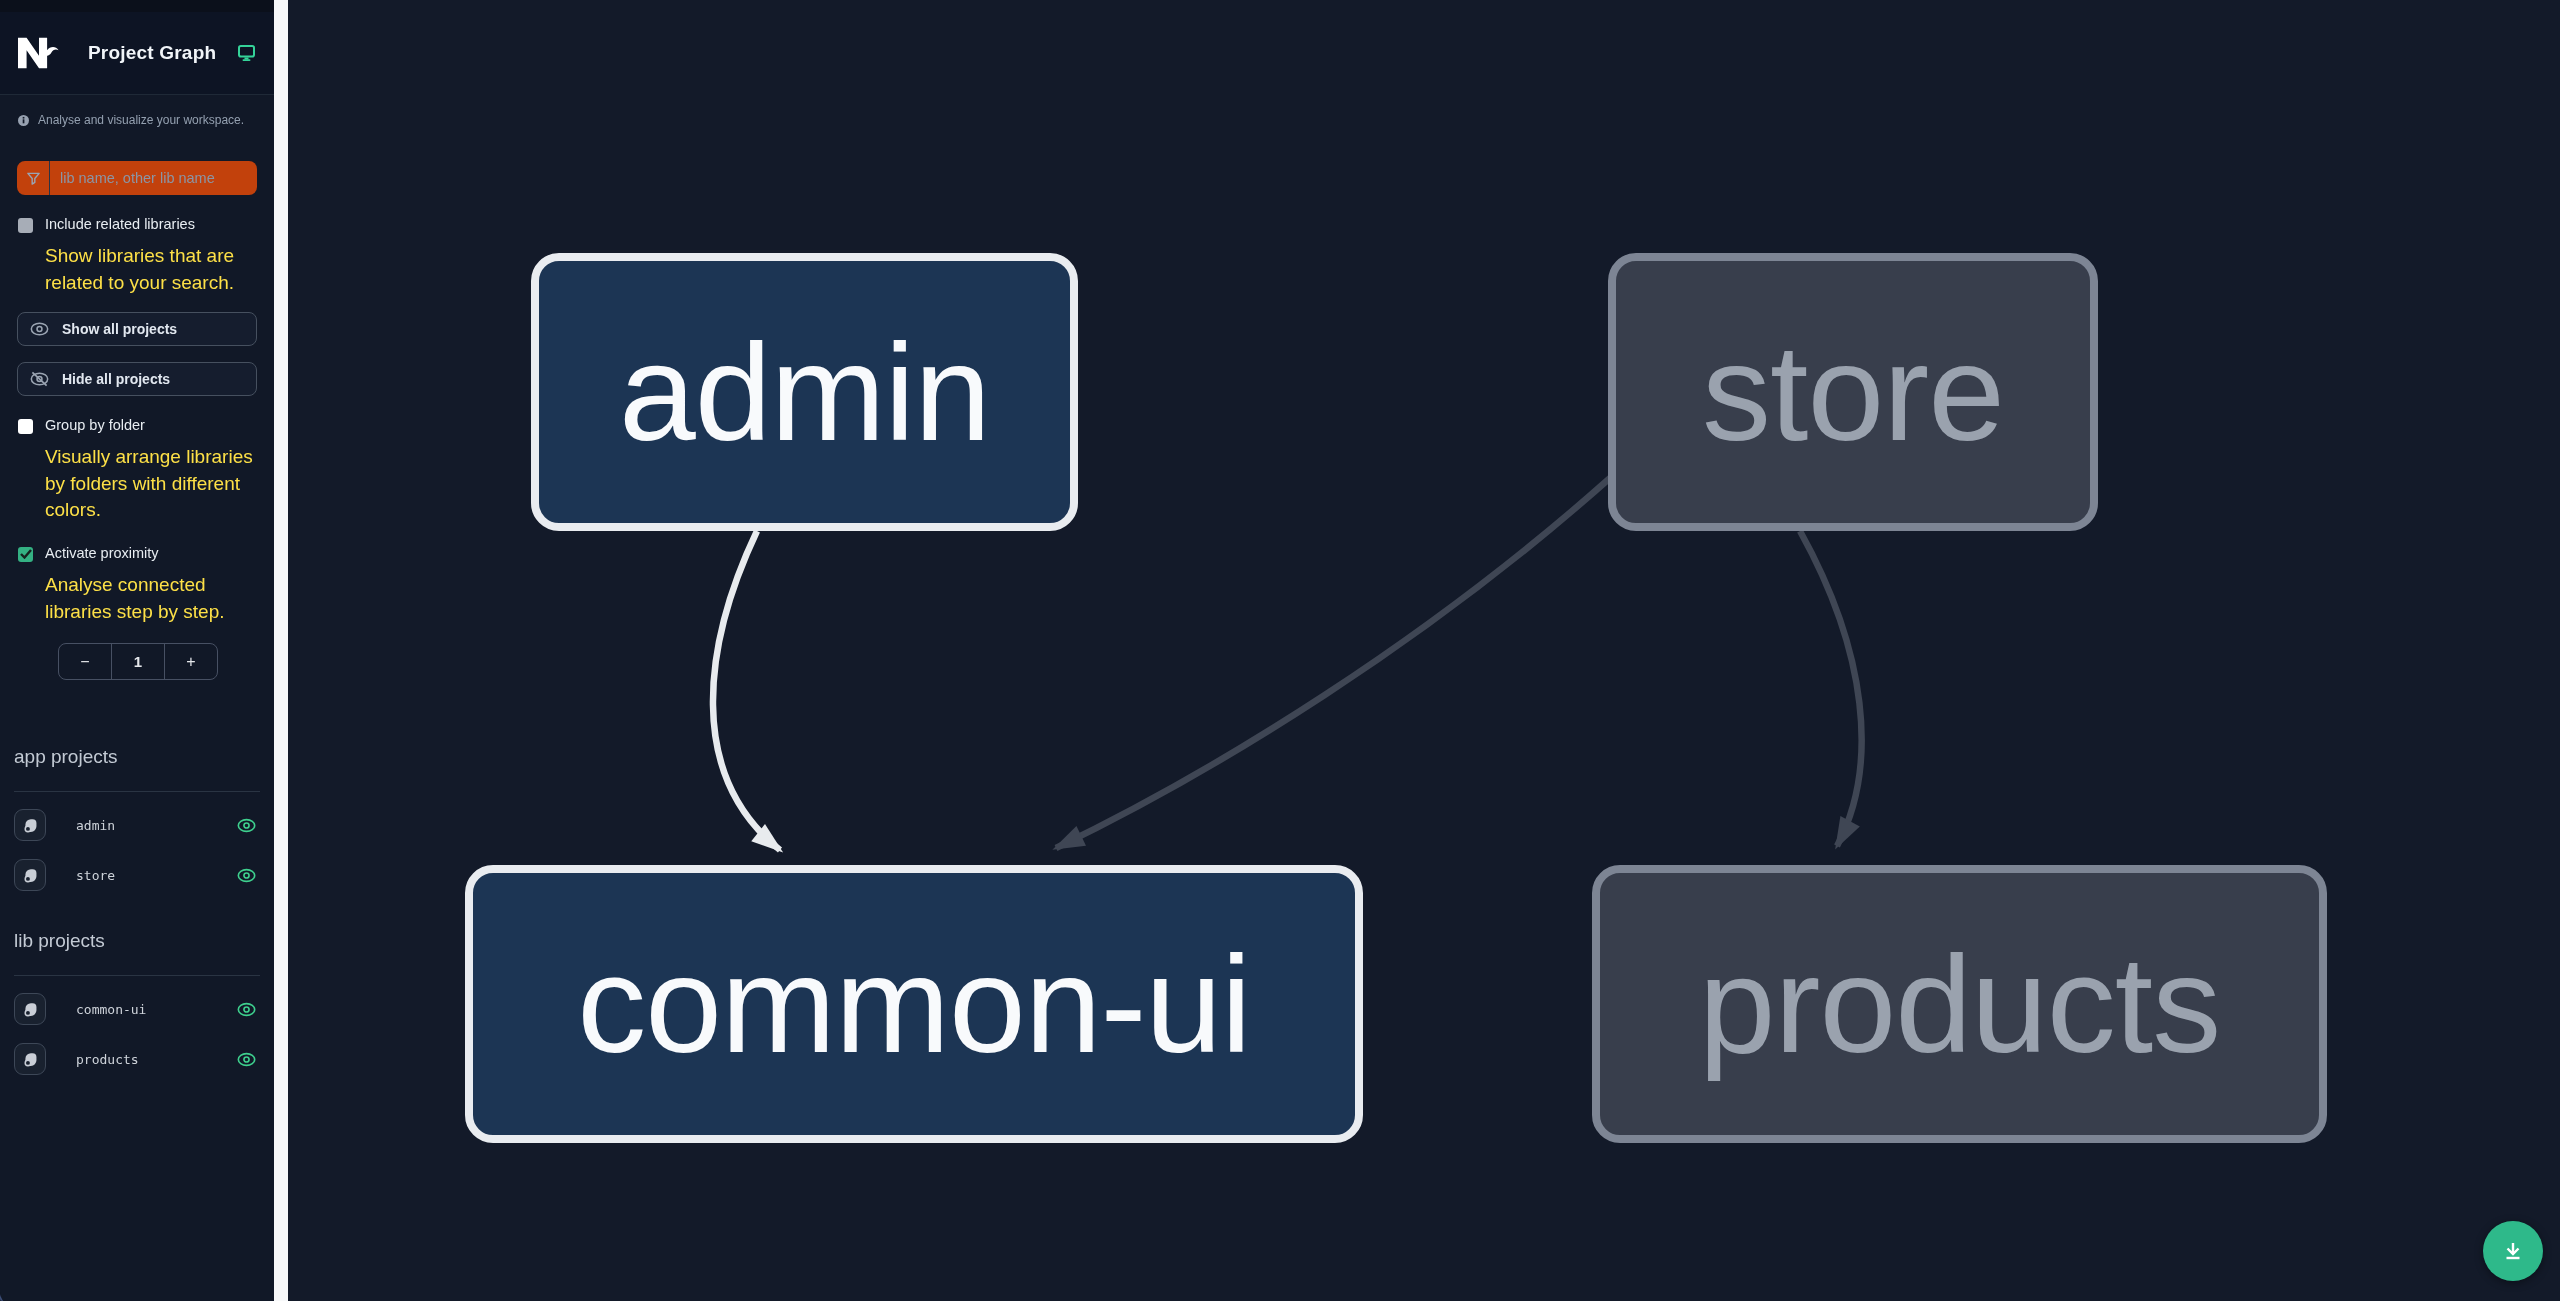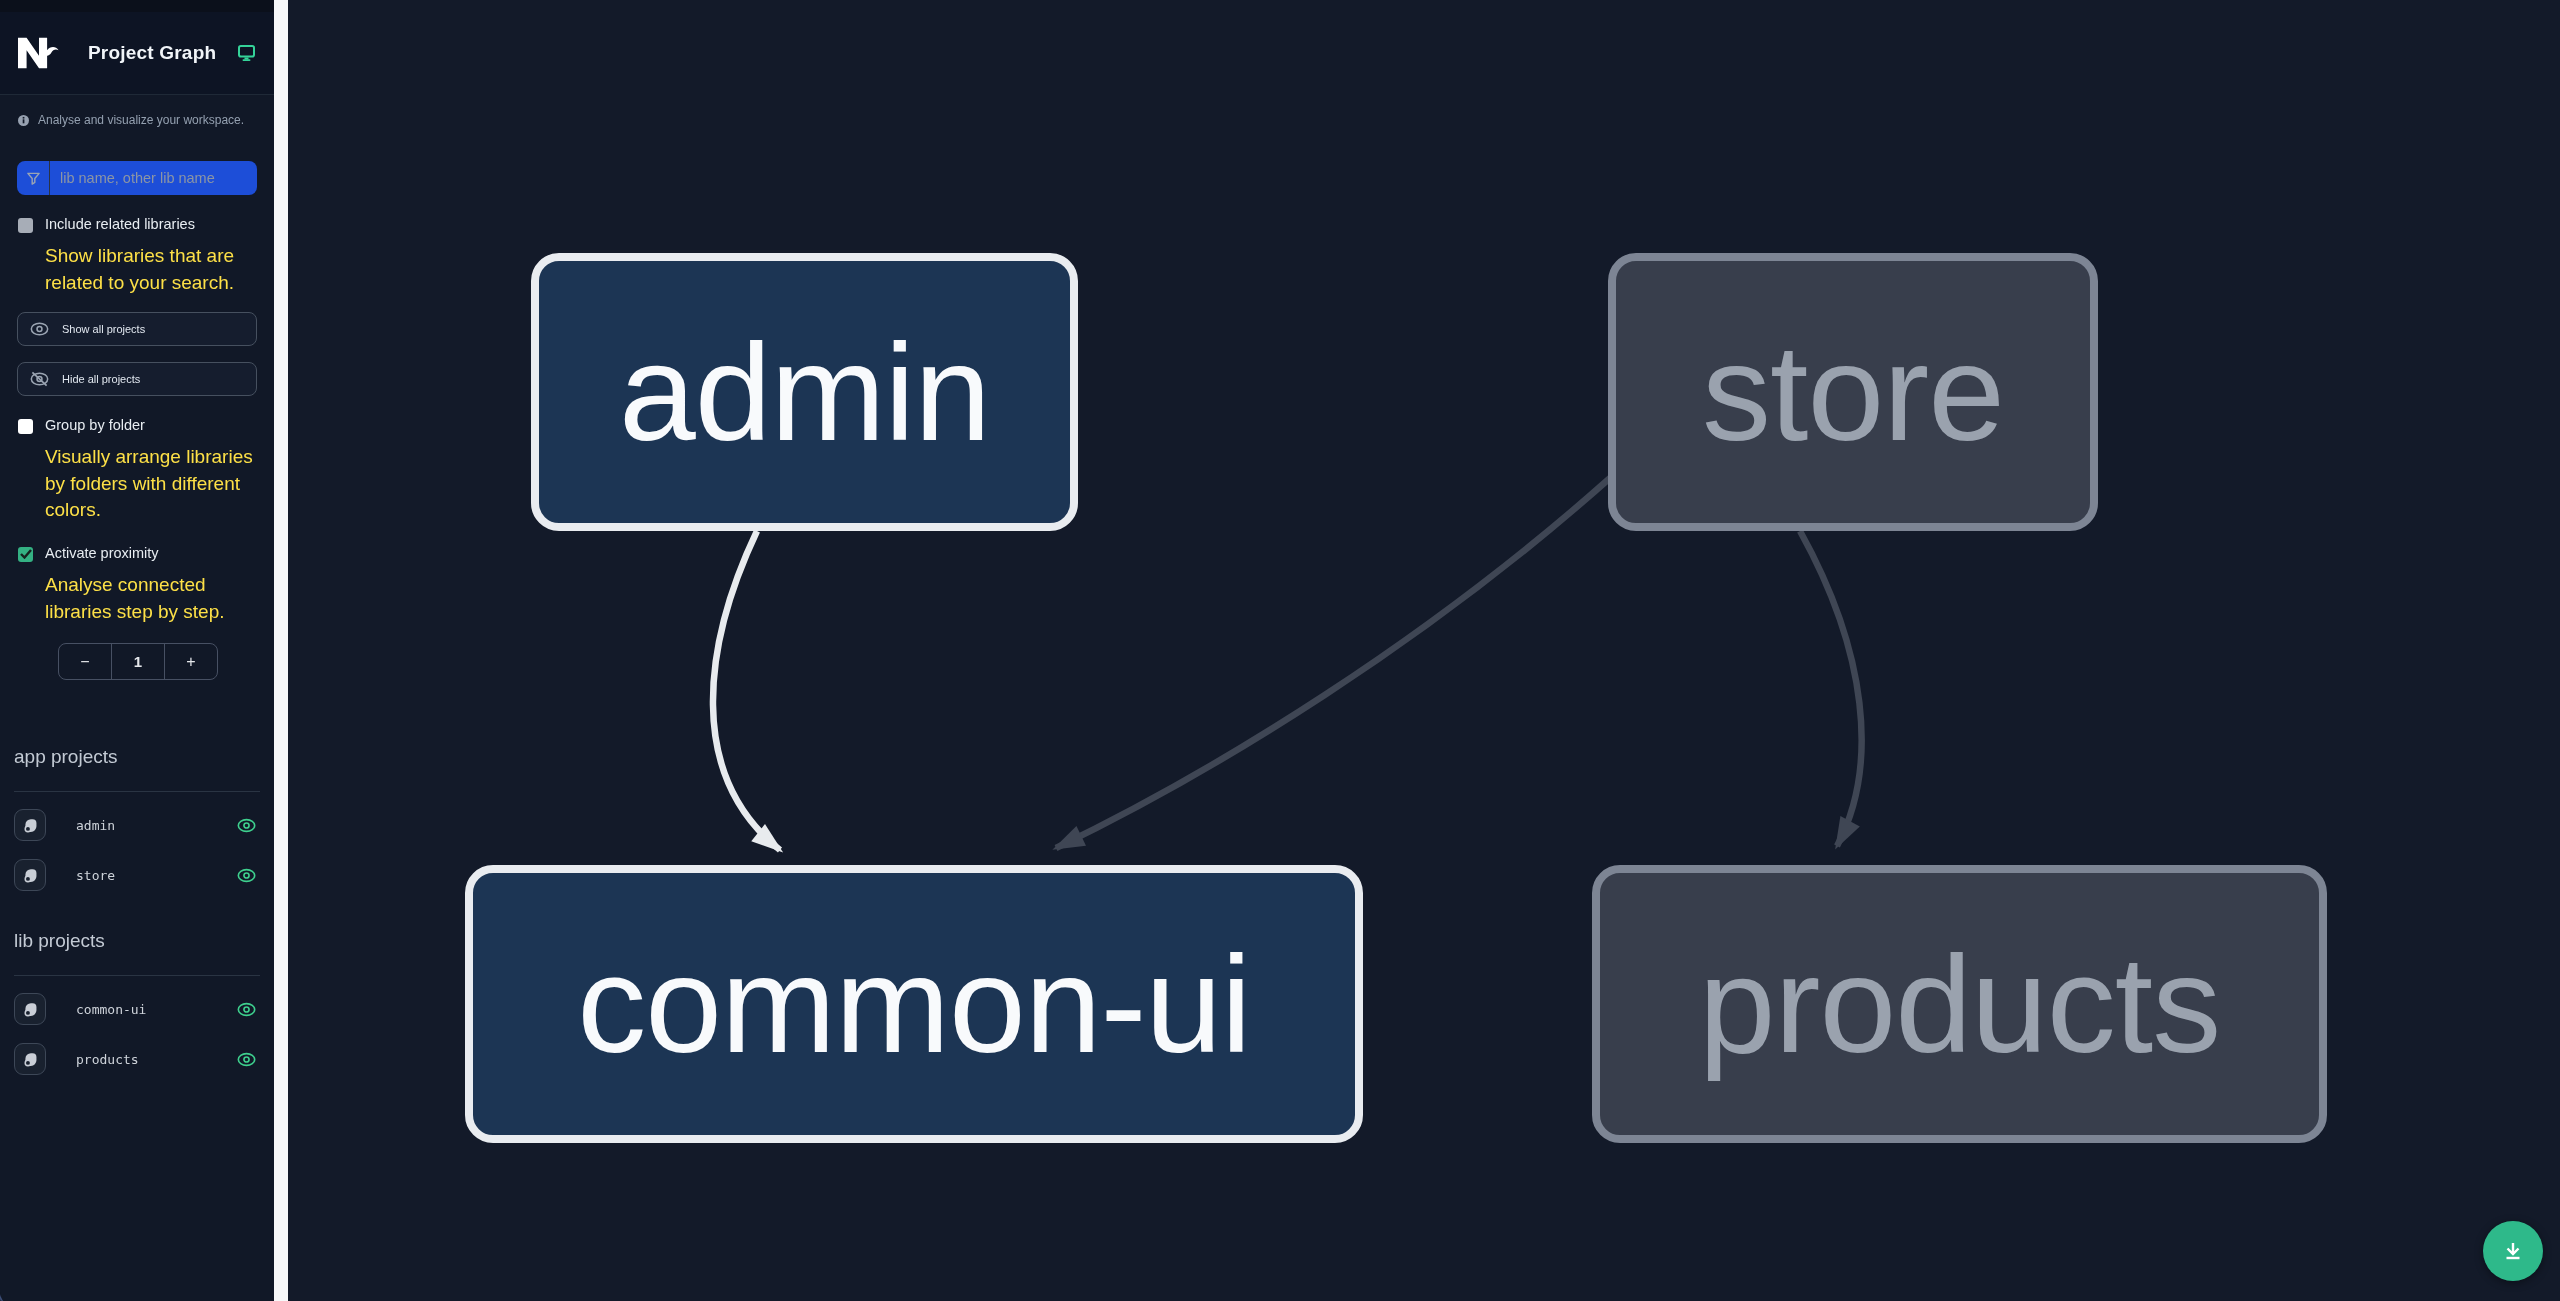--- a/index.html
+++ b/index.html
@@ -12,42 +12,42 @@
              overflow:hidden; z-index:3; }
   .sb-header { height:83px; background:var(--sidebar_header_bg);
                border-bottom:1px solid #1f2937; display:flex; align-items:center; padding:0 14px; }
   .nx-logo { width:42px; height:32px; margin-left:4px; }
   .sb-title { color:#f1f5f9; font-size:19px; font-weight:bold; margin-left:28px; letter-spacing:.2px; }
   .monitor-ic { margin-left:22px; }
 
   .sb-info { display:flex; align-items:center; gap:9px; padding:18px 14px 0 18px; }
   .sb-info span { color:#94a0b0; font-size:12px; }
 
-  .searchbox { margin:34px 17px 0 17px; height:34px; background:#1d4ed8; border-radius:8px;
+  .searchbox { margin:34px 17px 0 17px; height:34px; background:#c2410c; border-radius:8px;
                display:flex; align-items:center; overflow:hidden; }
   .searchbox .funnel-cell { width:33px; height:100%; display:flex; align-items:center; justify-content:center;
                             border-right:1px solid #2a3345; }
   .searchbox input { flex:1; height:100%; background:transparent; border:none; outline:none;
                      color:#dbe2ea; font-size:14.5px; padding:0 10px; }
   .searchbox input::placeholder { color:#8b95a5; }
 
   .toggle { display:flex; padding:0 14px 0 18px; margin-top:21px; }
   .cb { width:15px; height:15px; border-radius:3px; flex:none; margin-top:2px; position:relative; }
   .cb-gray { background:#a7adb7; }
   .cb-white { background:#ffffff; }
   .cb-checked { background:var(--checkbox_checked); }
   .cb-checked svg { position:absolute; left:1.5px; top:2px; }
   .toggle-body { margin-left:12px; }
   .toggle-label { color:#e8edf2; font-size:14.5px; font-weight:normal; }
   .toggle-desc { color:#fde047; font-size:19px; line-height:1.4; margin-top:11px; max-width:216px; }
 
   .sb-btn { margin:16px 17px 0 17px; height:34px; width:240px; background:#151d2e;
             border:1px solid #46505f; border-radius:8px; display:flex; align-items:center;
             gap:13px; padding:0 12px; cursor:pointer; }
-  .sb-btn span { color:#e2e8f0; font-size:11px; font-weight:normal; }
+  .sb-btn span { color:#e2e8f0; font-size:14px; font-weight:bold; }
   .sb-btn:first-of-type { margin-top:26px; }
 
   .stepper { margin:18px 0 0 58px; width:160px; height:37px; border:1px solid #475063;
              border-radius:8px; display:flex; overflow:hidden; }
   .stepper > div { flex:1; display:flex; align-items:center; justify-content:center;
                    color:#e5e7eb; font-size:16px; }
   .stepper > div + div { border-left:1px solid #475063; }
   .stepper .val { font-weight:bold; font-size:15px; }
 
   .section { margin:0 14px; }

